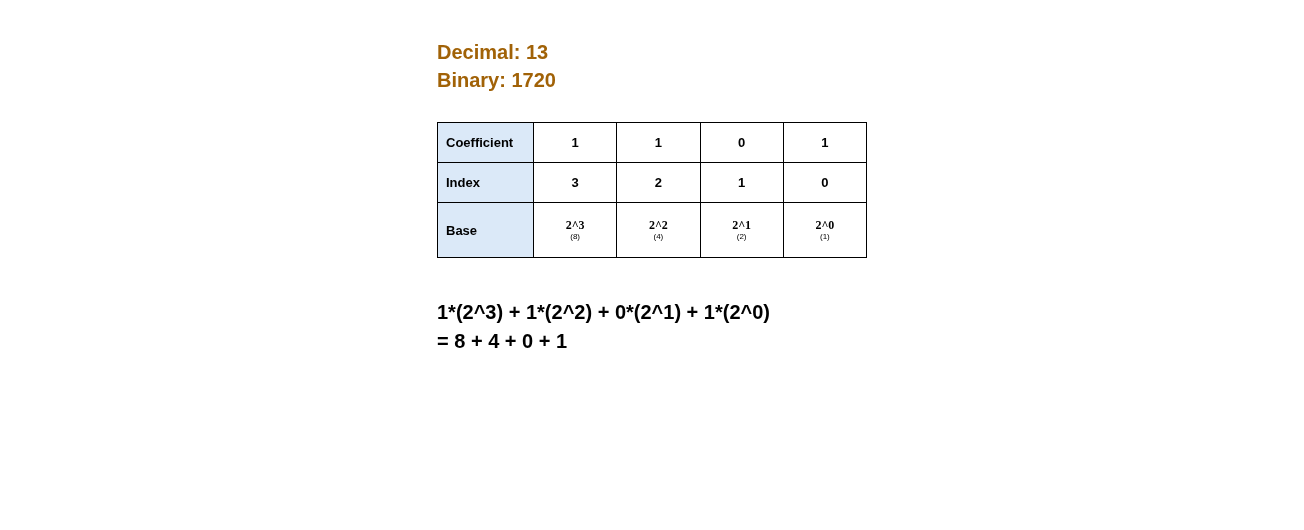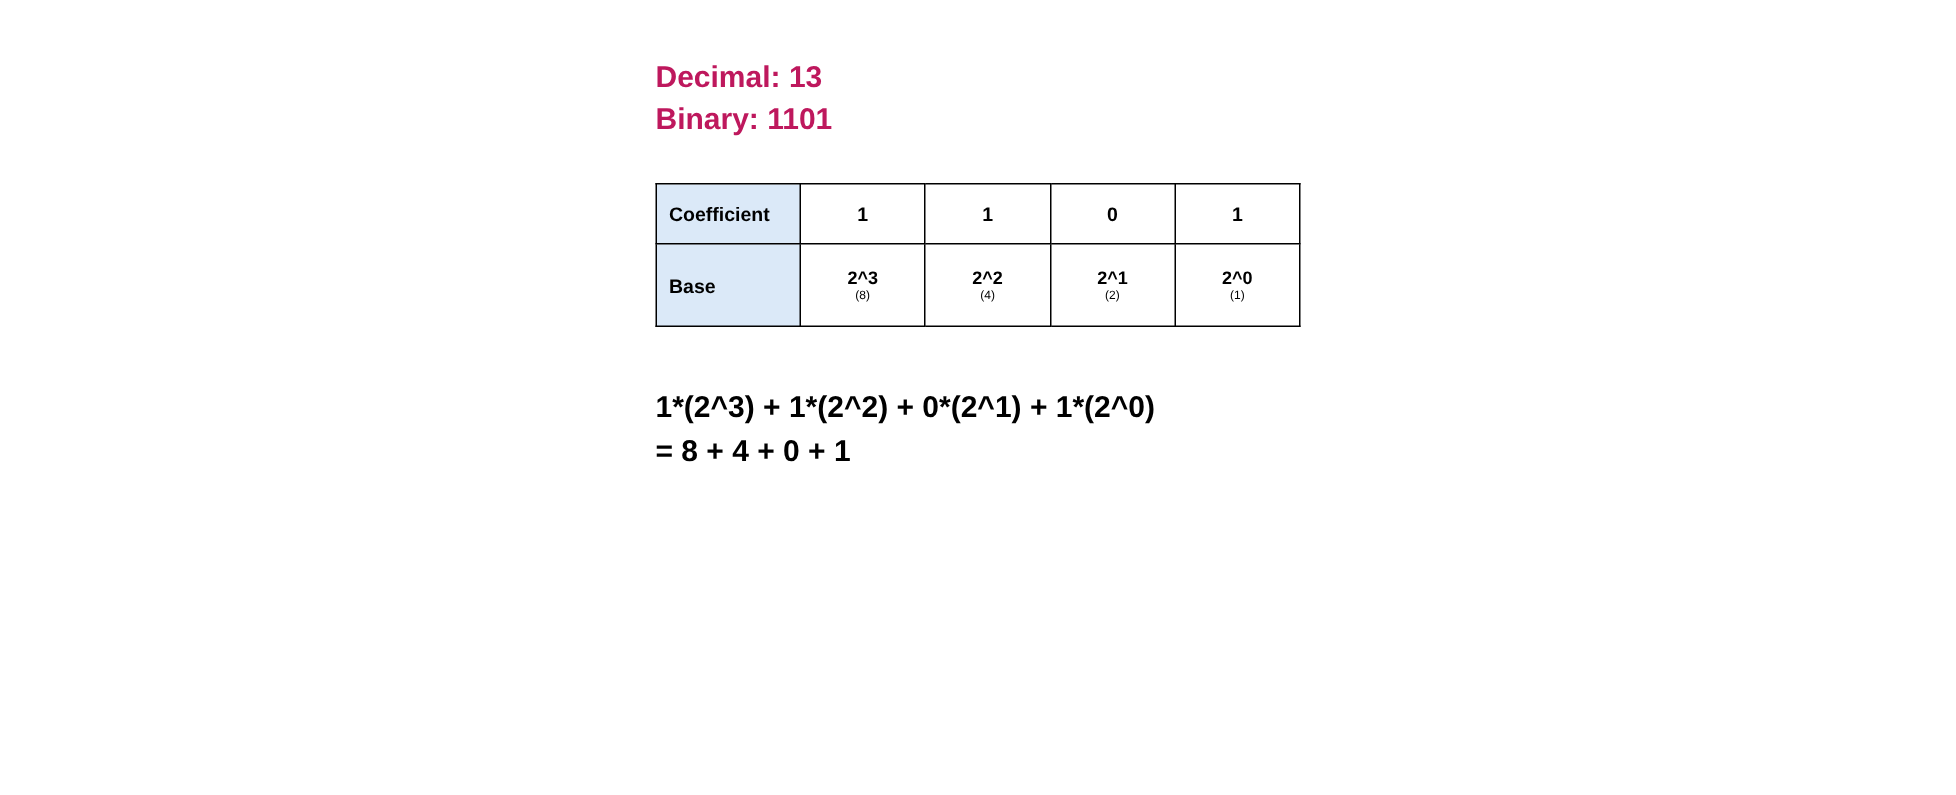--- a/index.html
+++ b/index.html
@@ -16,21 +16,21 @@
       justify-content: center;
       align-items: flex-start;
       padding-top: 38px;
     }
     .container {
       width: 430px;
     }
     .heading-line {
       font-weight: 700;
       font-size: 20px;
-      color: #be185d;
+      color: #a16207;
       line-height: 1.4;
     }
     .heading-block {
       margin-bottom: 28px;
     }
     table.binary-table {
       border-collapse: collapse;
       width: 100%;
       table-layout: fixed;
     }
@@ -52,20 +52,21 @@
     }
     table.binary-table td {
       height: 38px;
     }
     .base-power {
       display: block;
       font-weight: 700;
       font-size: 12px;
       line-height: 1;
       margin-top: 4px;
+      font-family: Liberation Serif, serif;
     }
     .base-value {
       display: block;
       font-weight: 400;
       font-size: 8px;
       line-height: 1;
       margin-top: 2px;
       margin-bottom: 4px;
     }
     .base-cell {
@@ -86,32 +87,39 @@
 
 <div class="container">
 
   <div class="heading-block">
     <div class="heading-line">
       <span>Decimal:</span>
       <span>13</span>
     </div>
     <div class="heading-line">
       <span>Binary:</span>
-      <span>1101</span>
+      <span>1720</span>
     </div>
   </div>
 
   <table class="binary-table">
     <tbody>
         <tr>
       <td class="row-label">Coefficient</td>
       <td>1</td>
       <td>1</td>
       <td>0</td>
       <td>1</td>
+    </tr>
+    <tr>
+      <td class="row-label">Index</td>
+      <td>3</td>
+      <td>2</td>
+      <td>1</td>
+      <td>0</td>
     </tr>
     <tr>
       <td class="row-label">Base</td>
       <td class="base-cell">
         <span class="base-power">2^3</span>
         <span class="base-value">(8)</span>
       </td>
       <td class="base-cell">
         <span class="base-power">2^2</span>
         <span class="base-value">(4)</span>

